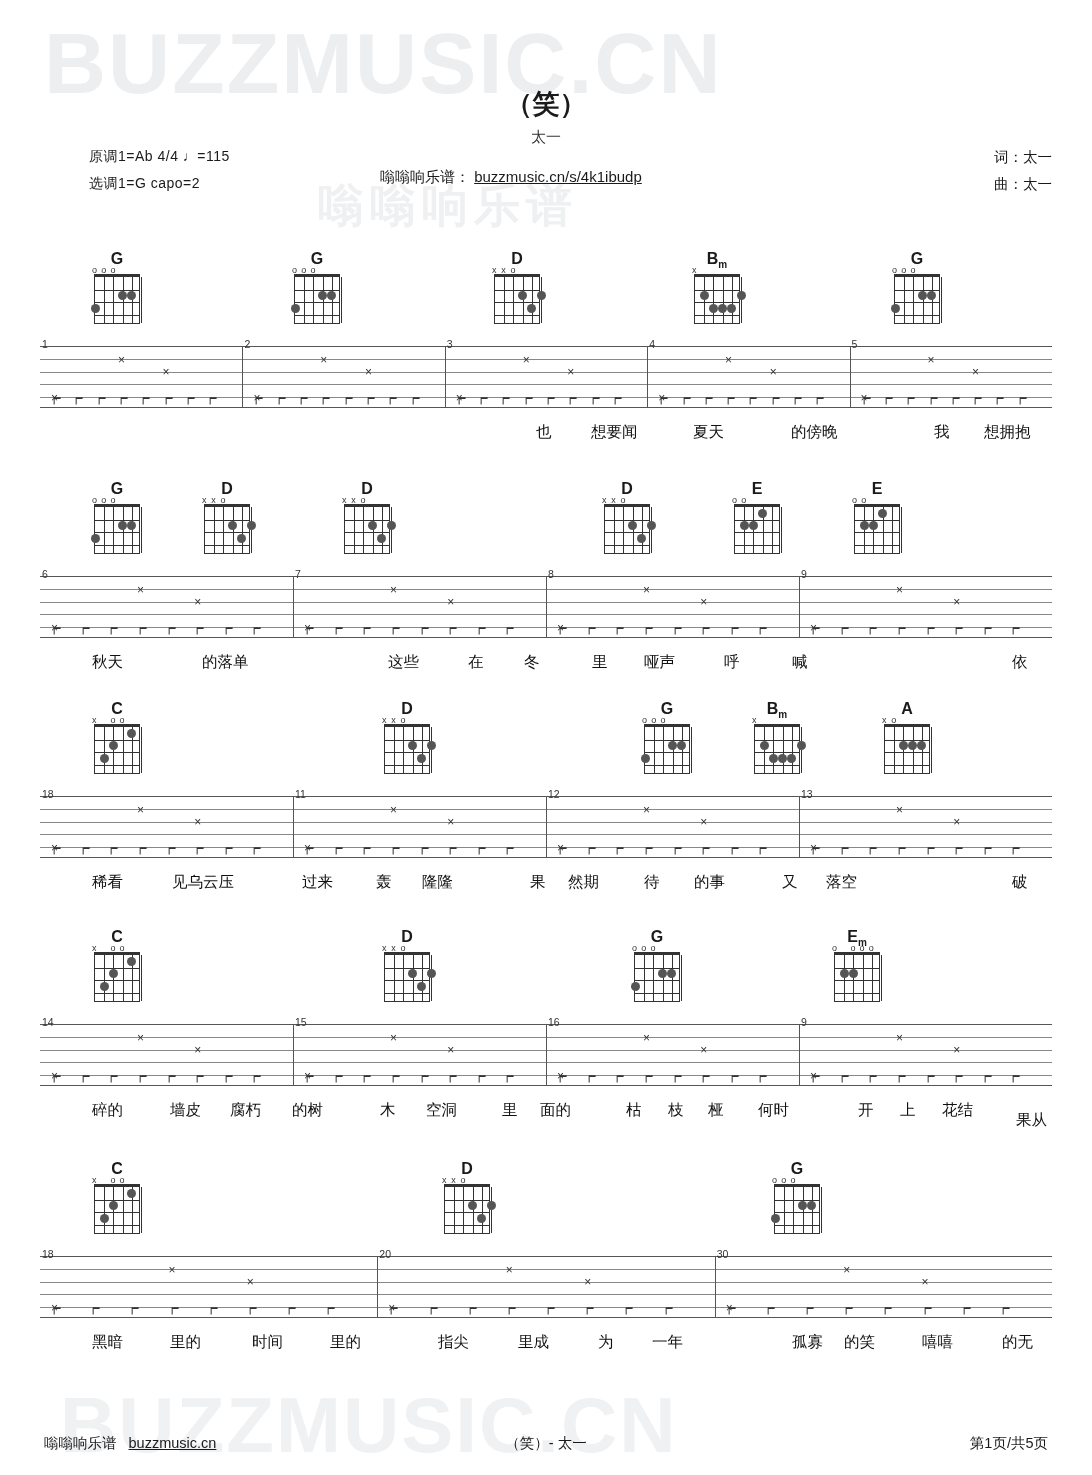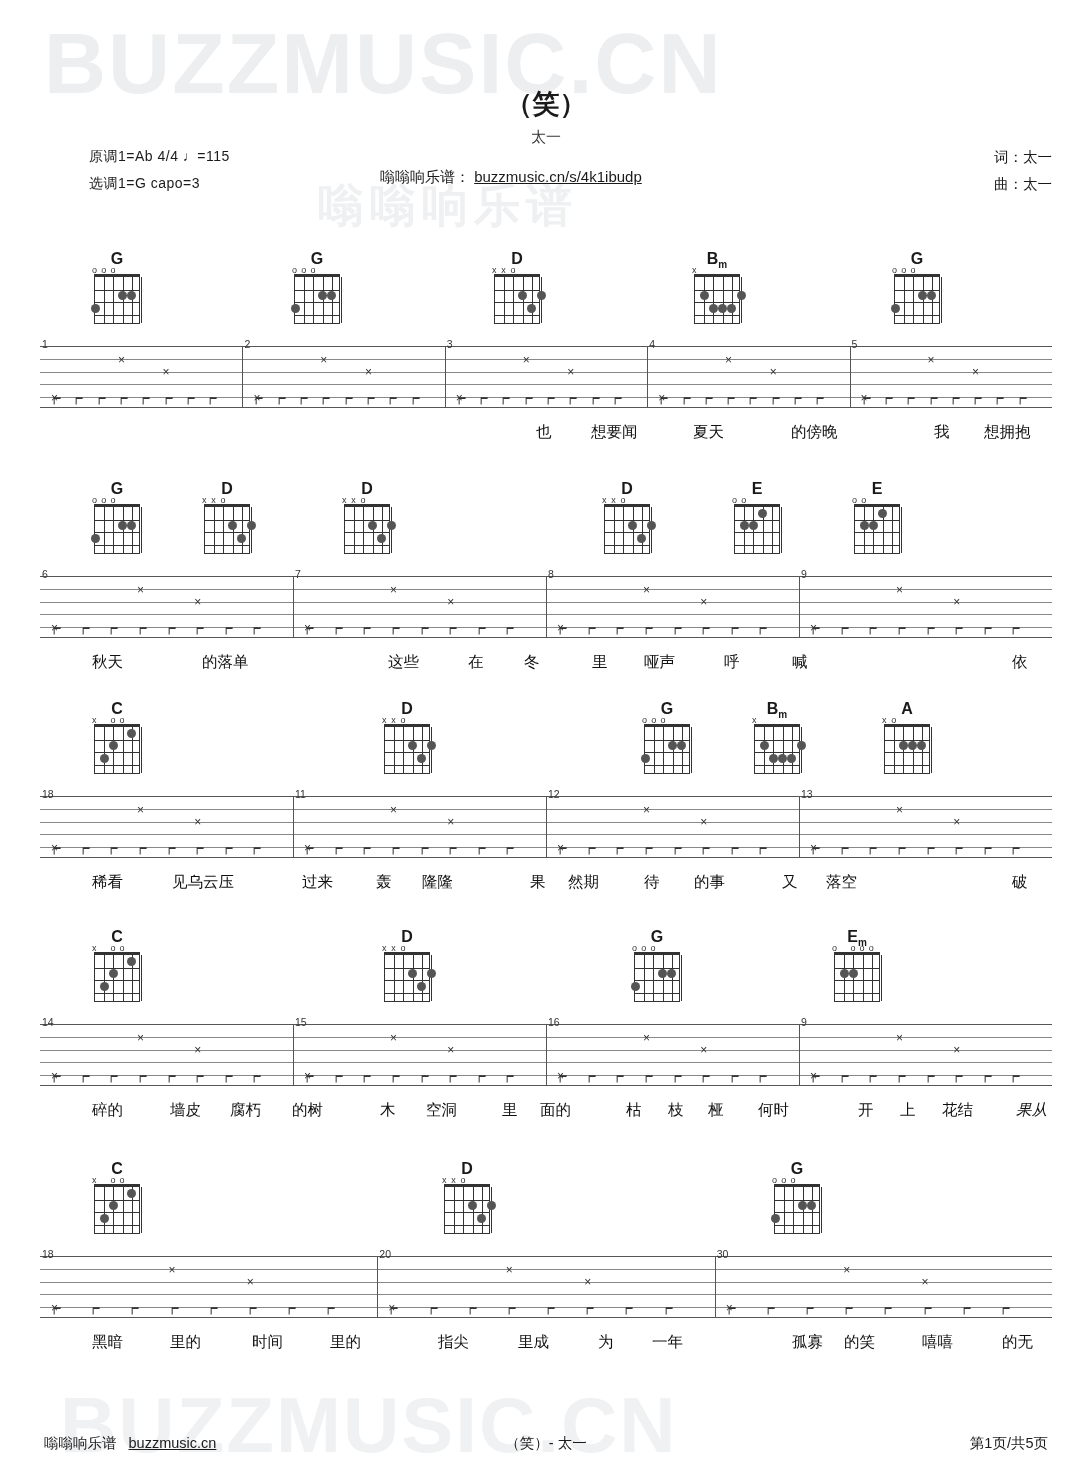--- a/index.html
+++ b/index.html
@@ -40,21 +40,21 @@
 </head>
 <body>
 
 <div class="wm wm-top">BUZZMUSIC.CN</div>
 <div class="wm wm-mid">嗡嗡响乐谱</div>
 <div class="wm wm-bot">BUZZMUSIC.CN</div>
 
 <div class="title">（笑）</div>
 <div class="artist">太一</div>
 <div class="meta-l" style="top:148px">原调1=Ab   4/4   ♩=115</div>
-<div class="meta-l" style="top:175px">选调1=G   capo=3</div>
+<div class="meta-l" style="top:175px">选调1=G   capo=2</div>
 <div class="meta-r" style="top:148px">词：太一</div>
 <div class="meta-r" style="top:175px">曲：太一</div>
 <div class="url-line">
   <b>嗡嗡响乐谱：</b>
   <span class="url-link">buzzmusic.cn/s/4k1ibudp</span>
 </div>
 
 <div id="score">
     <div class="system" style="top: 250px;">
       <div class="chordbox" style="left: 86px; top: 0px; width: 62px; height: 80px;">
@@ -717,21 +717,21 @@
       <div class="lyric" style="left: 426px; top: 172px;">空洞</div>
       <div class="lyric" style="left: 502px; top: 172px;">里</div>
       <div class="lyric" style="left: 540px; top: 172px;">面的</div>
       <div class="lyric" style="left: 626px; top: 172px;">枯</div>
       <div class="lyric" style="left: 668px; top: 172px;">枝</div>
       <div class="lyric" style="left: 708px; top: 172px;">桠</div>
       <div class="lyric" style="left: 758px; top: 172px;">何时</div>
       <div class="lyric" style="left: 858px; top: 172px;">开</div>
       <div class="lyric" style="left: 900px; top: 172px;">上</div>
       <div class="lyric" style="left: 942px; top: 172px;">花结</div>
-      <div class="lyric" style="left: 1016px; top: 172px; font-style: italic;">果从</div>
+      <div class="lyric" style="left: 1016px; top: 182px;">果从</div>
     </div>
     <div class="system" style="top: 1160px;">
       <div class="chordbox" style="left: 86px; top: 0px; width: 62px; height: 80px;">
         <div class="cname">C</div>
         <div class="grid nut">
           <div class="v" style="left: 9.2px;"></div>
           <div class="v" style="left: 18.4px;"></div>
           <div class="v" style="left: 27.6px;"></div>
           <div class="v" style="left: 36.8px;"></div>
           <div class="v" style="left: 46px;"></div>

